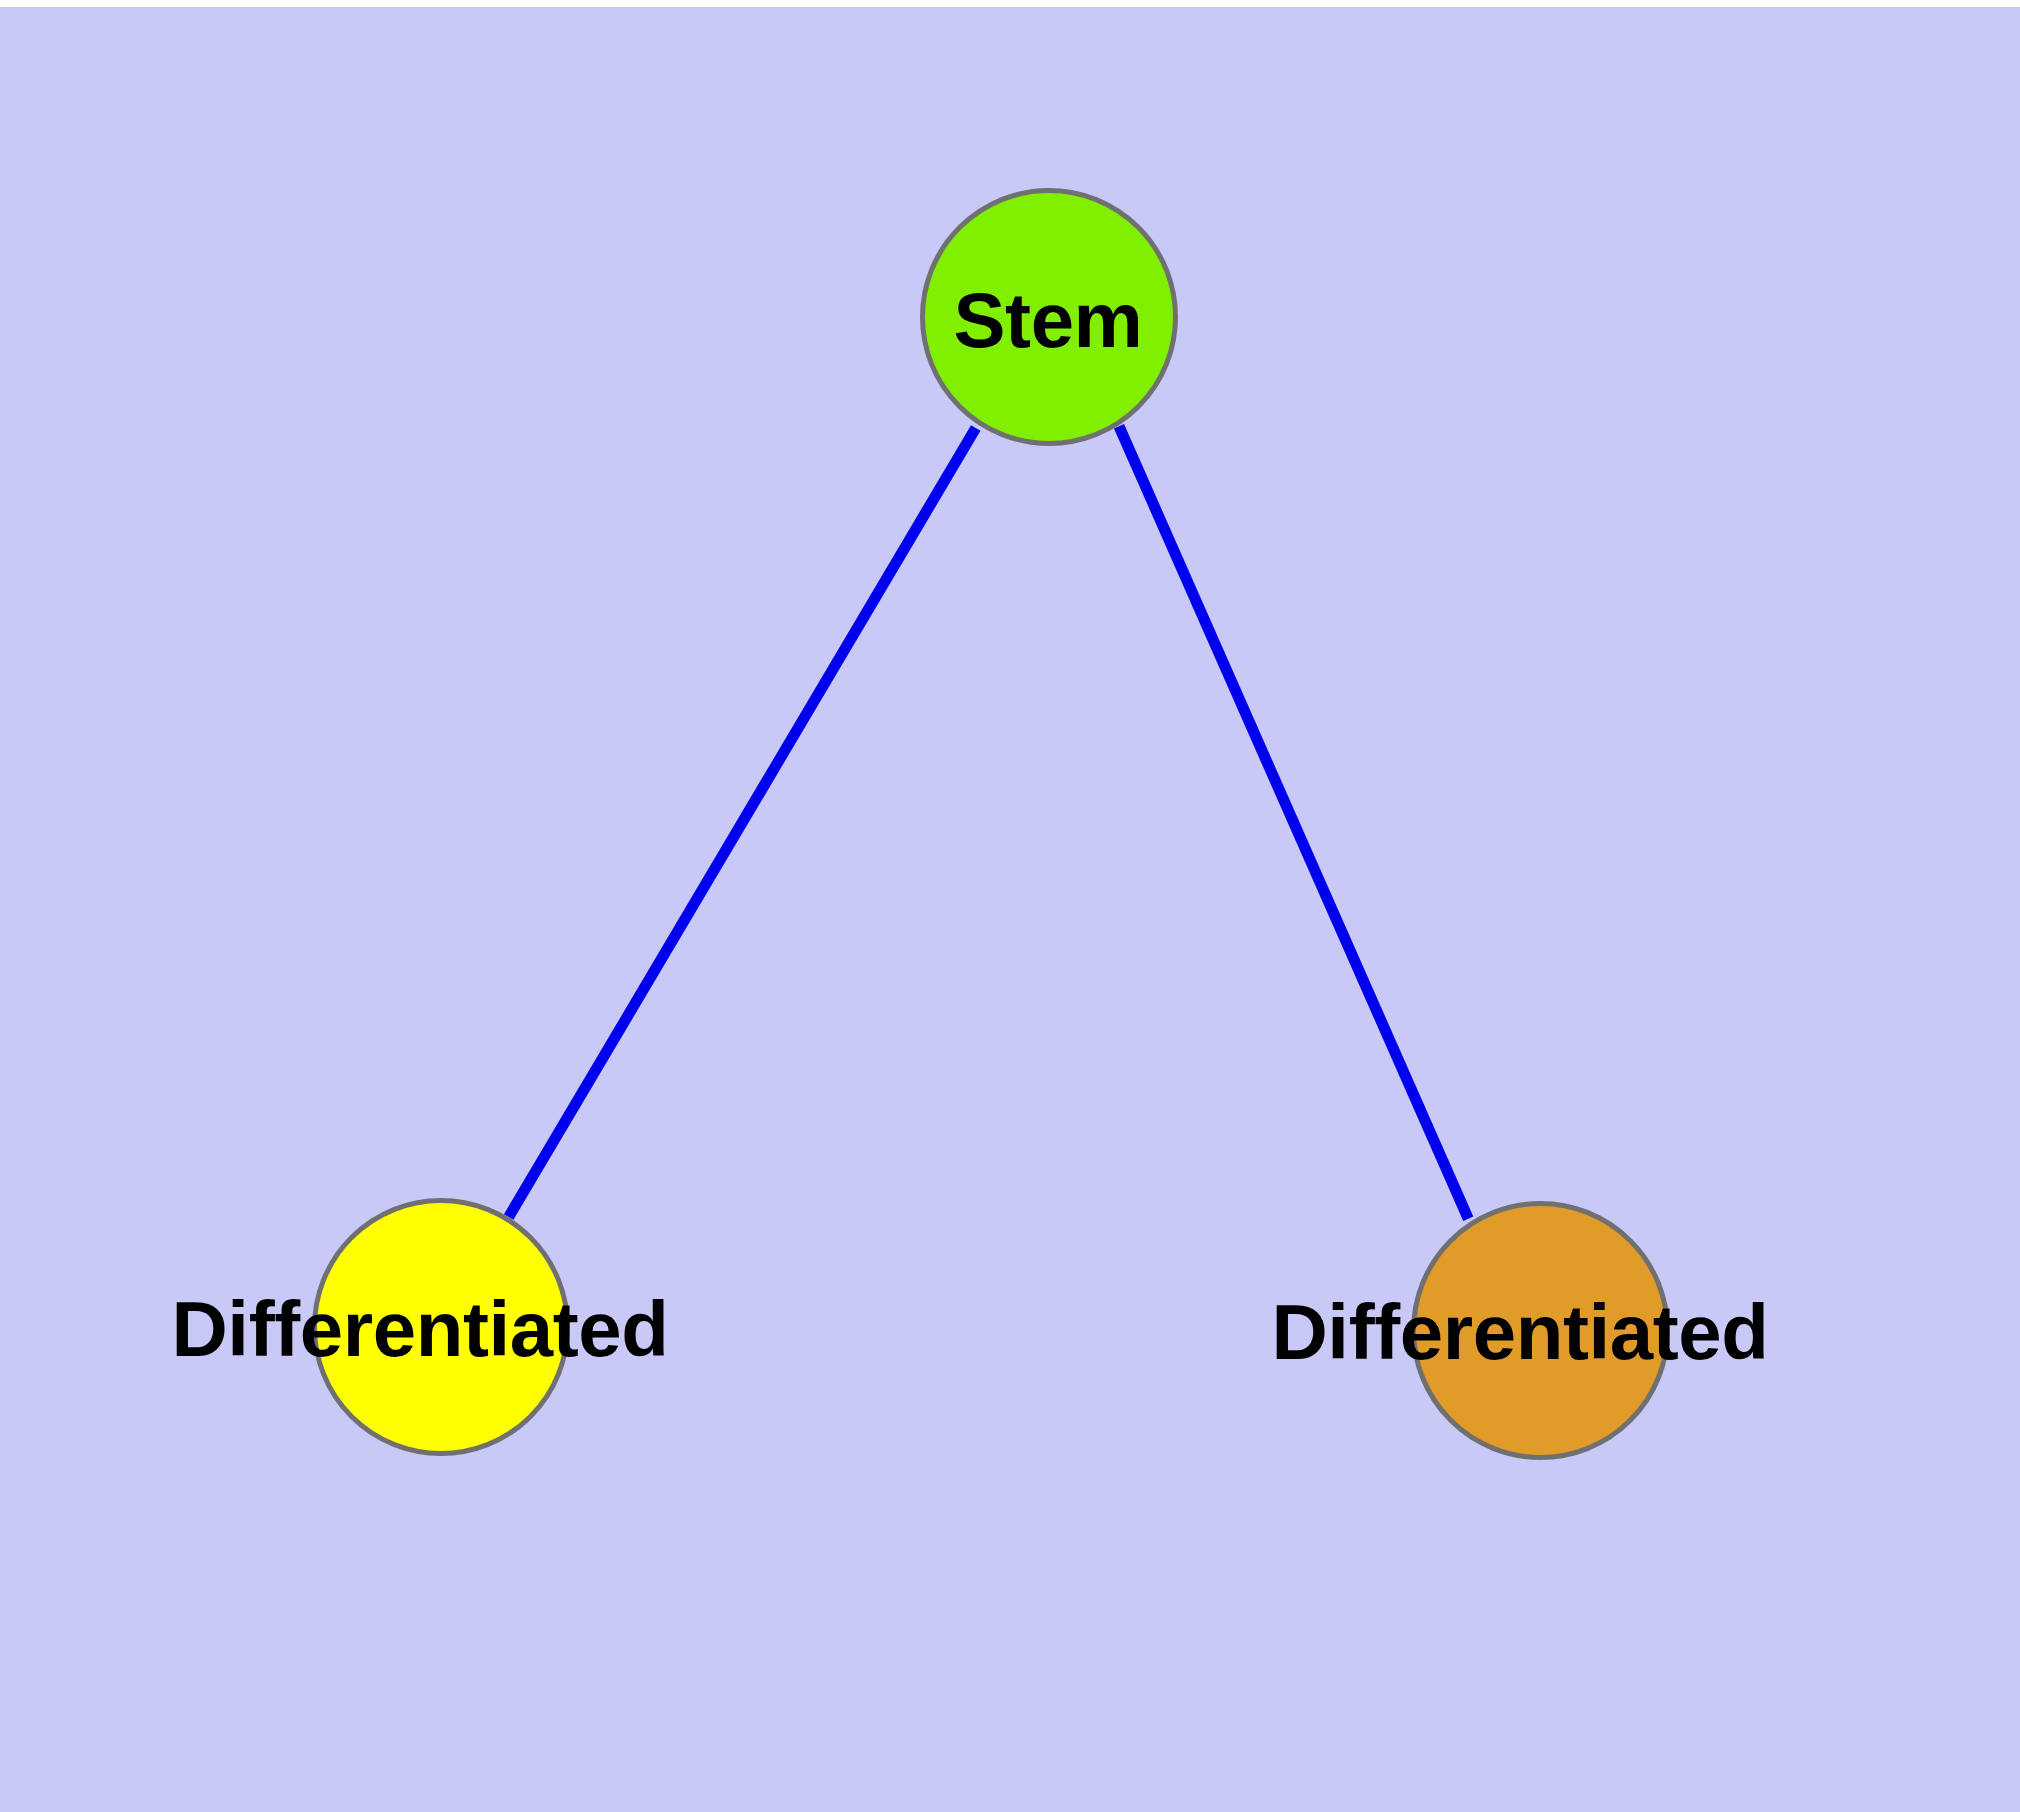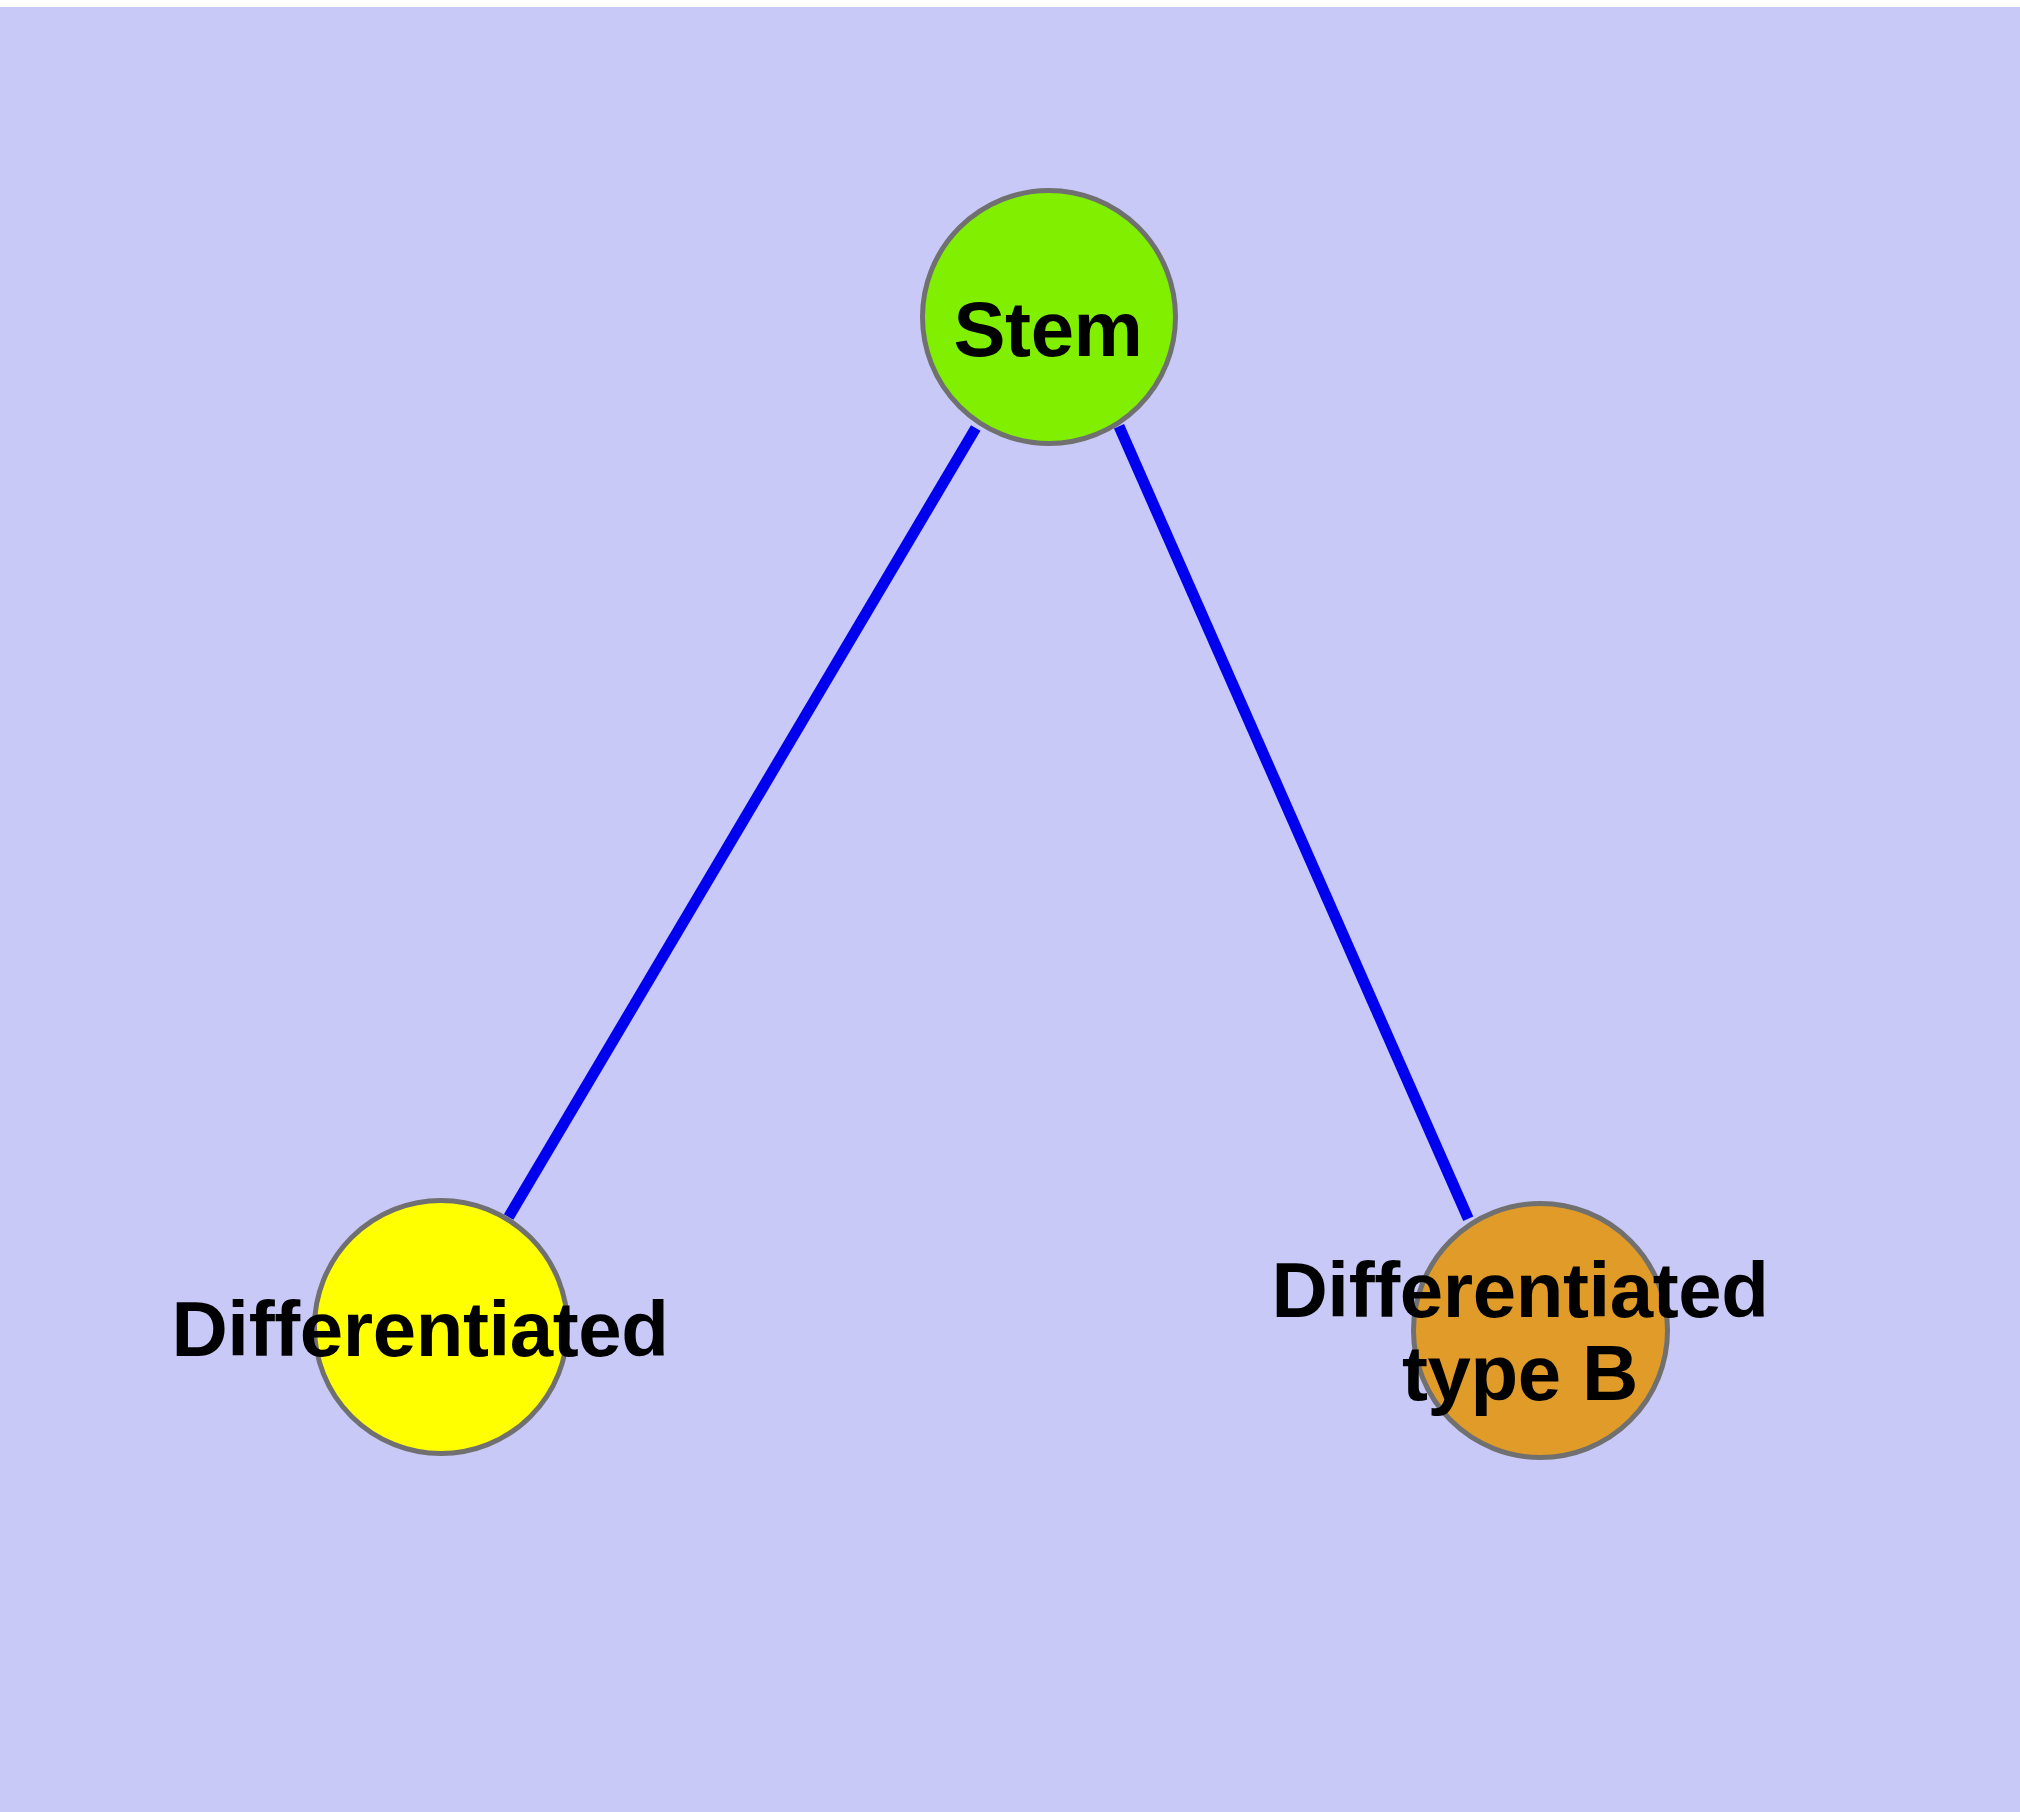--- a/index.html
+++ b/index.html
@@ -58,25 +58,24 @@
 
   <svg id="edge-layer" viewBox="0 0 2384 2138" preserveAspectRatio="none">
     <line id="edge0" stroke-linecap="butt" x1="1151" y1="505" x2="600" y2="1436" stroke="#0000ee" stroke-width="13"></line>
     <line id="edge1" stroke-linecap="butt" x1="1320" y1="503" x2="1732" y2="1438" stroke="#0000ee" stroke-width="13"></line>
   </svg>
 
   <div class="graph-node" id="node0" style="left: 920px; top: 188px; width: 258px; height: 258px; background: rgb(128, 240, 0); border-color: rgb(112, 112, 112); border-width: 5.1px;"></div>
   <div class="graph-node" id="node1" style="left: 312px; top: 1198px; width: 258px; height: 258px; background: rgb(255, 255, 0); border-color: rgb(112, 112, 112); border-width: 5.1px;"></div>
   <div class="graph-node" id="node2" style="left: 1411px; top: 1201px; width: 259px; height: 259px; background: rgb(224, 155, 40); border-color: rgb(112, 112, 112); border-width: 5.1px;"></div>
 
-  <div class="node-label" id="label0" style="left: 1048px; top: 329px; font-size: 78px; color: rgb(0, 0, 0);">
+  <div class="node-label" id="label0" style="left: 1048px; top: 320px; font-size: 78px; color: rgb(0, 0, 0);">
       <span class="label-line">Stem</span>
     </div>
   <div class="node-label" id="label1" style="left: 420px; top: 1329px; font-size: 78px; color: rgb(0, 0, 0);">
       <span class="label-line">Differentiated</span>
     </div>
   <div class="node-label" id="label2" style="left: 1520px; top: 1332px; font-size: 78px; color: rgb(0, 0, 0);">
       <span class="label-line">Differentiated</span>
-      <span class="label-line">type B</span>
     </div>
 
 </div>
 
 
 </body></html>

